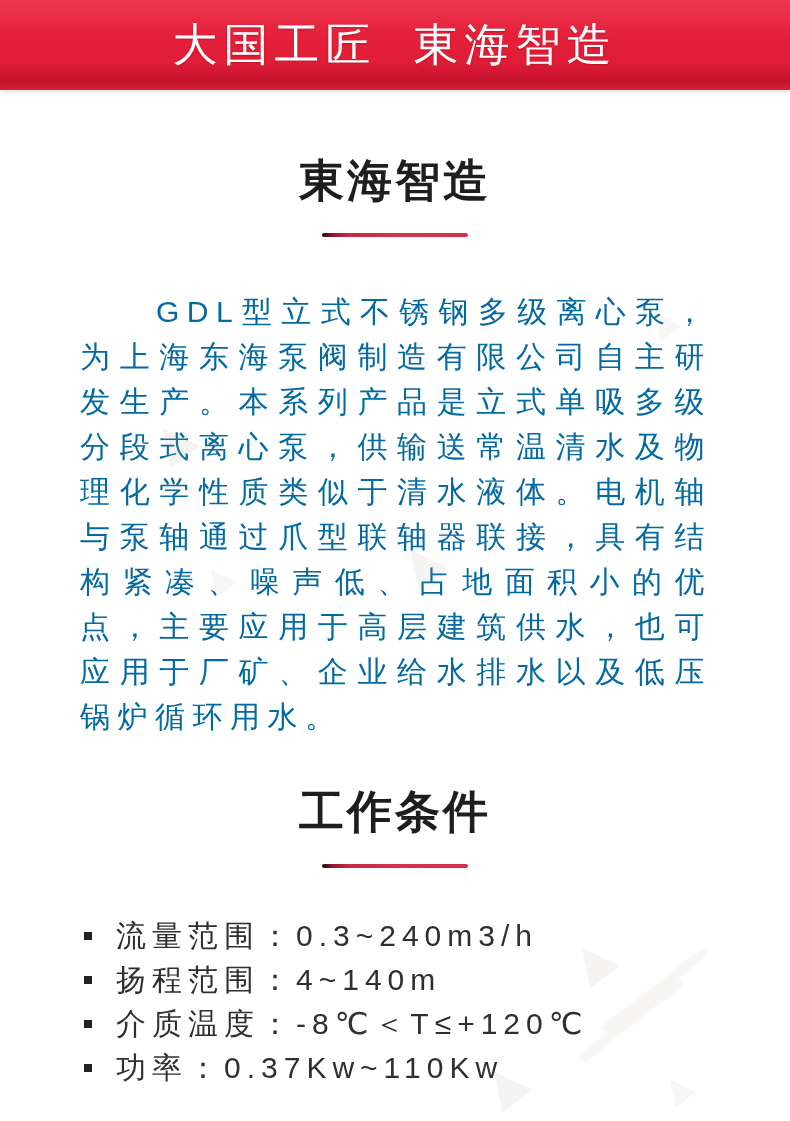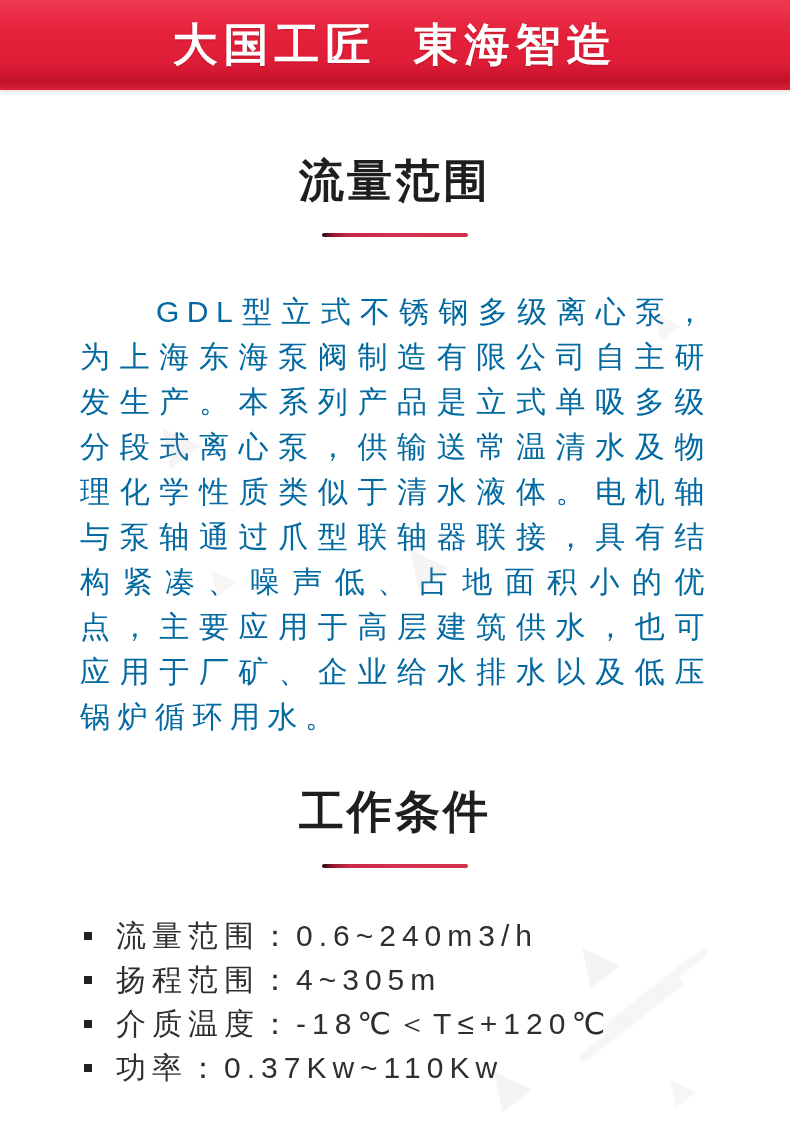--- a/index.html
+++ b/index.html
@@ -27,21 +27,21 @@
       #c1122a 90%,
       #d92038 100%);
     display: flex;
     align-items: center;
     justify-content: center;
     box-shadow: 0 2px 4px rgba(0,0,0,0.12);
   }
   .banner-title {
     color: #ffffff;
     font-size: 45px;
-    font-weight: bold;
+    font-weight: normal;
     letter-spacing: 6px;
     text-shadow: 0 1px 2px rgba(120,0,10,0.35);
     white-space: pre;
   }
 
   
   .section-heading {
     text-align: center;
     font-size: 45px;
     font-weight: bold;
@@ -134,40 +134,40 @@
 <div class="wm-streak" style="left:590px; top:986px;"></div>
 <div class="wm-streak" style="left:566px; top:1016px;"></div>
 <div class="wm" style="left:472px; top:1052px;">▲</div>
 <div class="wm wm-sm" style="left:655px; top:1066px;">▲</div>
 
 <header class="banner">
   <div class="banner-title">大国工匠  東海智造</div>
 </header>
 
 <section>
-  <h1 class="section-heading heading-overview">流量范围</h1>
+  <h1 class="section-heading heading-overview">東海智造</h1>
   <div class="title-underline"></div>
   <p class="overview-paragraph">GDL型立式不锈钢多级离心泵，为上海东海泵阀制造有限公司自主研发生产。本系列产品是立式单吸多级分段式离心泵，供输送常温清水及物理化学性质类似于清水液体。电机轴与泵轴通过爪型联轴器联接，具有结构紧凑、噪声低、占地面积小的优点，主要应用于高层建筑供水，也可应用于厂矿、企业给水排水以及低压锅炉循环用水。</p>
 </section>
 
 <section>
   <h1 class="section-heading heading-conditions">工作条件</h1>
   <div class="title-underline"></div>
 
   <ul class="cond-list">
     <li class="cond-item">
       <span class="bullet"></span>
-      <span>流量范围：0.6~240m3/h</span>
+      <span>流量范围：0.3~240m3/h</span>
     </li>
     <li class="cond-item">
       <span class="bullet"></span>
-      <span>扬程范围：4~305m</span>
+      <span>扬程范围：4~140m</span>
     </li>
     <li class="cond-item">
       <span class="bullet"></span>
-      <span>介质温度：-18℃＜T≤+120℃</span>
+      <span>介质温度：-8℃＜T≤+120℃</span>
     </li>
     <li class="cond-item">
       <span class="bullet"></span>
       <span>功率：0.37Kw~110Kw</span>
     </li>
   </ul>
 </section>
 
 </body></html>

